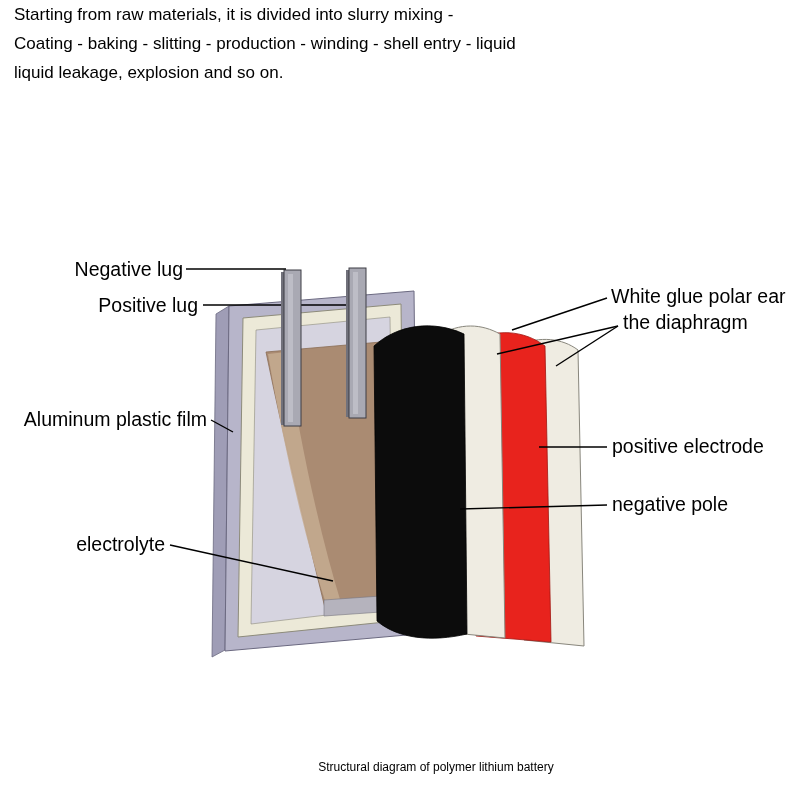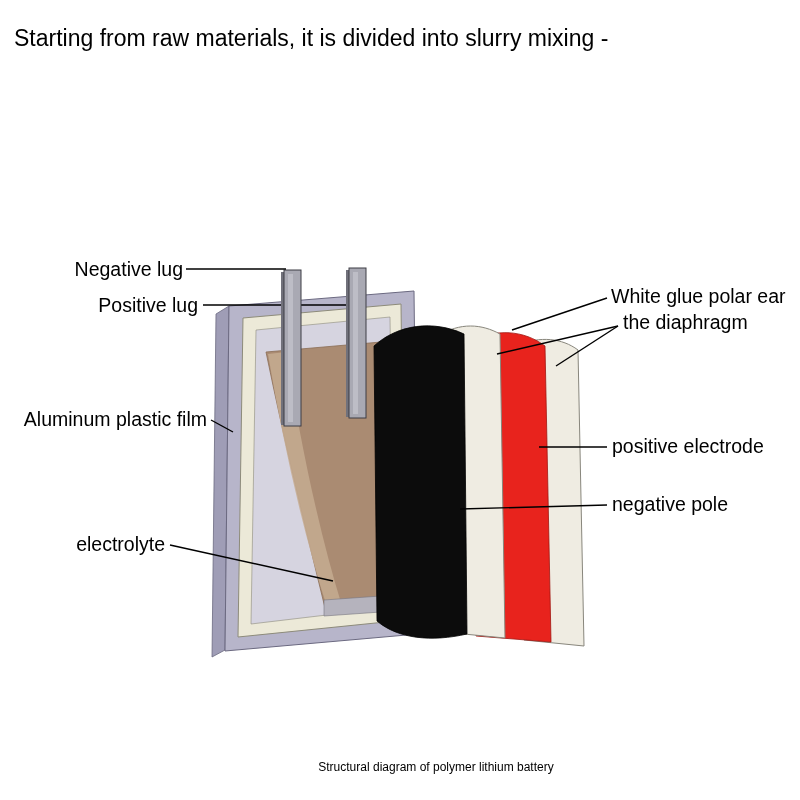--- a/index.html
+++ b/index.html
@@ -10,24 +10,24 @@
   body {
     width: 800px;
     height: 800px;
     position: relative;
     font-family: "Liberation Sans", sans-serif;
     color: #000;
     overflow: hidden;
   }
   .intro {
     position: absolute;
-    top: 24px;
+    top: 0;
     left: 14px;
     width: 778px;
-    font-size: 23px;
+    font-size: 17px;
     line-height: 29px;
     color: #000;
   }
   .diagram-svg {
     position: absolute;
     top: 250px;
     left: 0;
   }
   .diagram-svg text {
     font-family: "Liberation Sans", sans-serif;
@@ -48,20 +48,22 @@
     padding-left: 72px;
     text-align: center;
     font-size: 12px;
   }
 </style>
 </head>
 <body>
 
 <div class="intro">
   <div>Starting from raw materials, it is divided into slurry mixing -</div>
+  <div>Coating - baking - slitting - production - winding - shell entry - liquid</div>
+  <div>liquid leakage, explosion and so on.</div>
 </div>
 
 <svg class="diagram-svg" width="800" height="500" viewBox="0 0 800 500">
 
   <polygon points="216,64 229,56 225,400 212,407" stroke="#6b6980" stroke-width="0.8" fill="#9f9db6"></polygon>
   <polygon points="229,56 414,41 418,384 225,401" stroke="#6b6980" stroke-width="1" fill="#b7b5ca"></polygon>
   <polygon points="243,68 401,54 405,370 238,387" stroke="#8d8b7a" stroke-width="1" fill="#ece9d8"></polygon>
   <polygon points="256,80 390,67 394,357 251,374" stroke="#8d8b7a" stroke-width="0.6" fill="#d6d4e0"></polygon>
 
   <path d="M266,102 L381,92 L381,352 L326,362 C306,280 284,190 266,102 Z" stroke="#8a6d55" stroke-width="0.8" fill="#aa8b72"></path>

